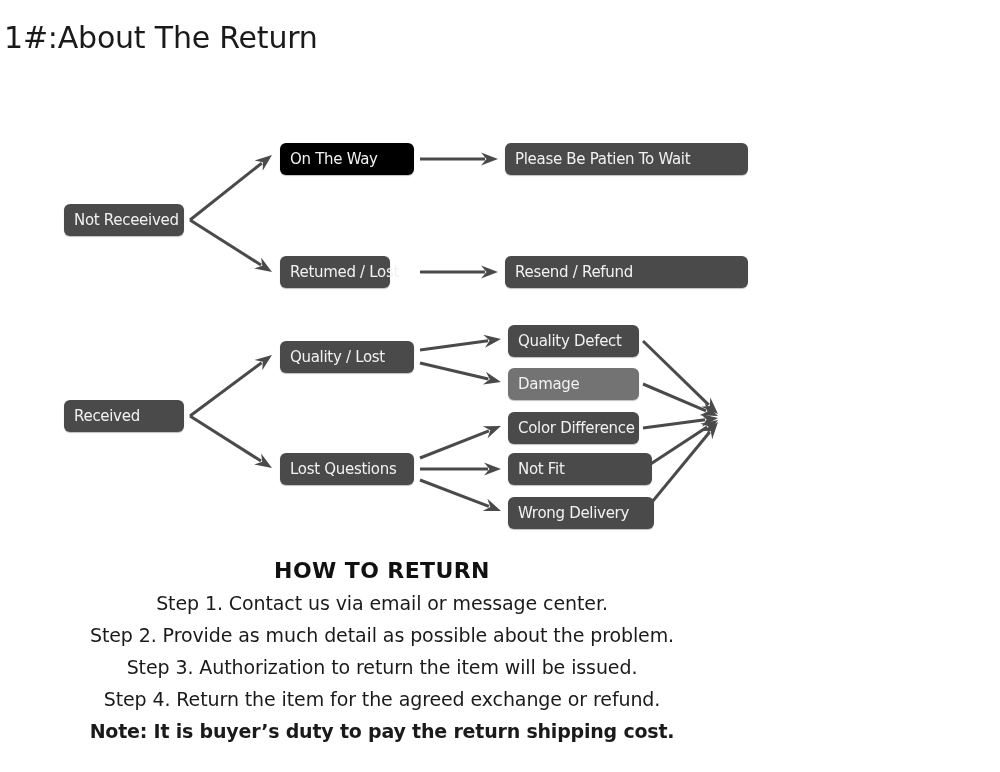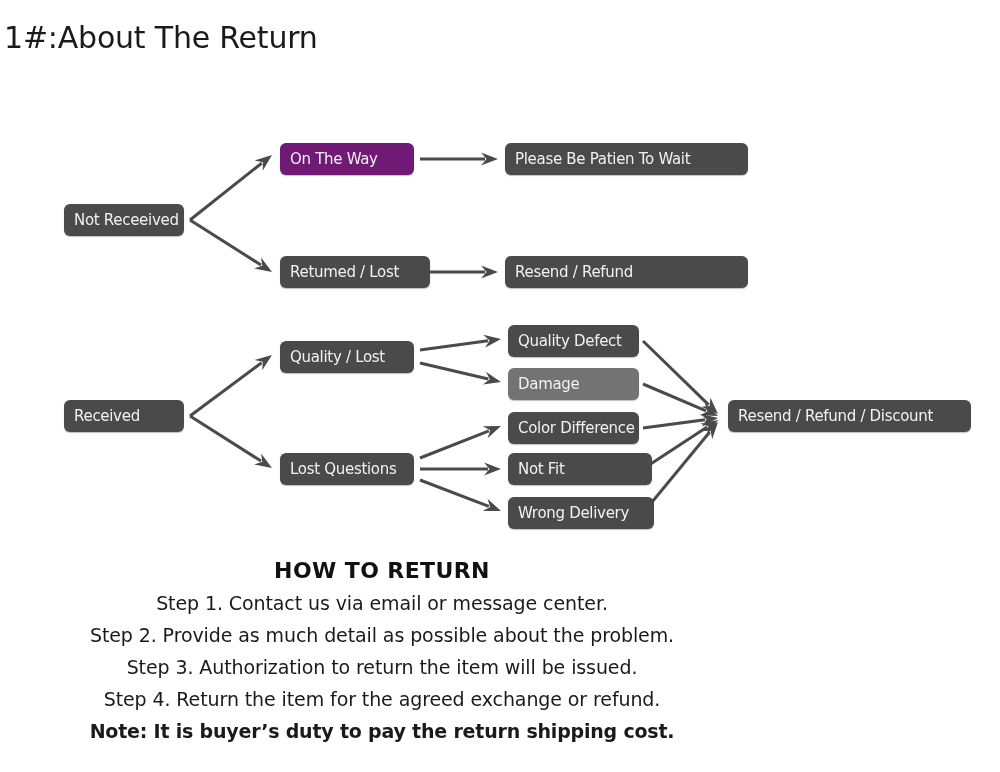--- a/index.html
+++ b/index.html
@@ -127,33 +127,32 @@
       <line x1="643" y1="384" x2="706.0428838149503" y2="410.8982970943788" stroke="#4a4a4a" stroke-width="3" stroke-linecap="butt"></line>
       <polygon points="718,416 699.8129196898168,415.3071004467125 707.4225510670715,411.4869551219505 704.9146225954379,403.3499842616628" fill="#4a4a4a"></polygon>
       <line x1="643" y1="428" x2="705.1140372911258" y2="419.71812836118323" stroke="#4a4a4a" stroke-width="3" stroke-linecap="butt"></line>
       <polygon points="718,418 702.0081898689868,426.6897645959844 706.6008791421497,419.5198827810467 700.2900615078036,413.8038018871102" fill="#4a4a4a"></polygon>
       <line x1="643" y1="469" x2="707.1168393997935" y2="427.1103315921349" stroke="#4a4a4a" stroke-width="3" stroke-linecap="butt"></line>
       <polygon points="718,420 707.3233403957975,434.7397062282797 708.3725886998174,426.2899087161193 700.2130088036624,423.85654562807315" fill="#4a4a4a"></polygon>
       <line x1="643" y1="513" x2="709.7319422159959" y2="432.03191011125836" stroke="#4a4a4a" stroke-width="3" stroke-linecap="butt"></line>
       <polygon points="718,422 712.2038794919315,439.25268057595537 710.685948883381,430.8743820214978 702.1719693806731,430.98462279195115" fill="#4a4a4a"></polygon>
     </svg>
 <div class="node" style="left: 64px; top: 204px; width: 120px; background: rgb(74, 74, 74); color: rgb(242, 242, 242);">Not Receeived</div>
-    <div class="node" style="left: 280px; top: 143px; width: 134px; background: #701a75; color: rgb(242, 242, 242);">On The Way</div>
-    <div class="node" style="left: 280px; top: 256px; width: 150px; background: rgb(74, 74, 74); color: rgb(242, 242, 242);">Retumed / Lost</div>
+    <div class="node" style="left: 280px; top: 143px; width: 134px; background: #000000; color: rgb(242, 242, 242);">On The Way</div>
+    <div class="node" style="left: 280px; top: 256px; width: 110px; background: rgb(74, 74, 74); color: rgb(242, 242, 242);">Retumed / Lost</div>
     <div class="node" style="left: 505px; top: 143px; width: 243px; background: rgb(74, 74, 74); color: rgb(242, 242, 242);">Please Be Patien To Wait</div>
     <div class="node" style="left: 505px; top: 256px; width: 243px; background: rgb(74, 74, 74); color: rgb(242, 242, 242);">Resend / Refund</div>
     <div class="node" style="left: 64px; top: 400px; width: 120px; background: rgb(74, 74, 74); color: rgb(242, 242, 242);">Received</div>
     <div class="node" style="left: 280px; top: 341px; width: 134px; background: rgb(74, 74, 74); color: rgb(242, 242, 242);">Quality / Lost</div>
     <div class="node" style="left: 280px; top: 453px; width: 134px; background: rgb(74, 74, 74); color: rgb(242, 242, 242);">Lost Questions</div>
     <div class="node" style="left: 508px; top: 325px; width: 131px; background: rgb(74, 74, 74); color: rgb(242, 242, 242);">Quality Defect</div>
     <div class="node" style="left: 508px; top: 368px; width: 131px; background: #737373; color: rgb(242, 242, 242);">Damage</div>
     <div class="node" style="left: 508px; top: 412px; width: 131px; background: rgb(74, 74, 74); color: rgb(242, 242, 242);">Color Difference</div>
     <div class="node" style="left: 508px; top: 453px; width: 144px; background: rgb(74, 74, 74); color: rgb(242, 242, 242);">Not Fit</div>
     <div class="node" style="left: 508px; top: 497px; width: 146px; background: rgb(74, 74, 74); color: rgb(242, 242, 242);">Wrong Delivery</div>
-    <div class="node" style="left: 728px; top: 400px; width: 243px; background: rgb(74, 74, 74); color: rgb(242, 242, 242);">Resend / Refund / Discount</div>
   </div>
 
 <div id="how-to-return">
   <div id="how-title">HOW TO RETURN</div>
   <div id="steps-container">
       <div class="step-line">Step 1. Contact us via email or message center.</div>
       <div class="step-line">Step 2. Provide as much detail as possible about the problem.</div>
       <div class="step-line">Step 3. Authorization to return the item will be issued.</div>
       <div class="step-line">Step 4. Return the item for the agreed exchange or refund.</div>
     </div>

